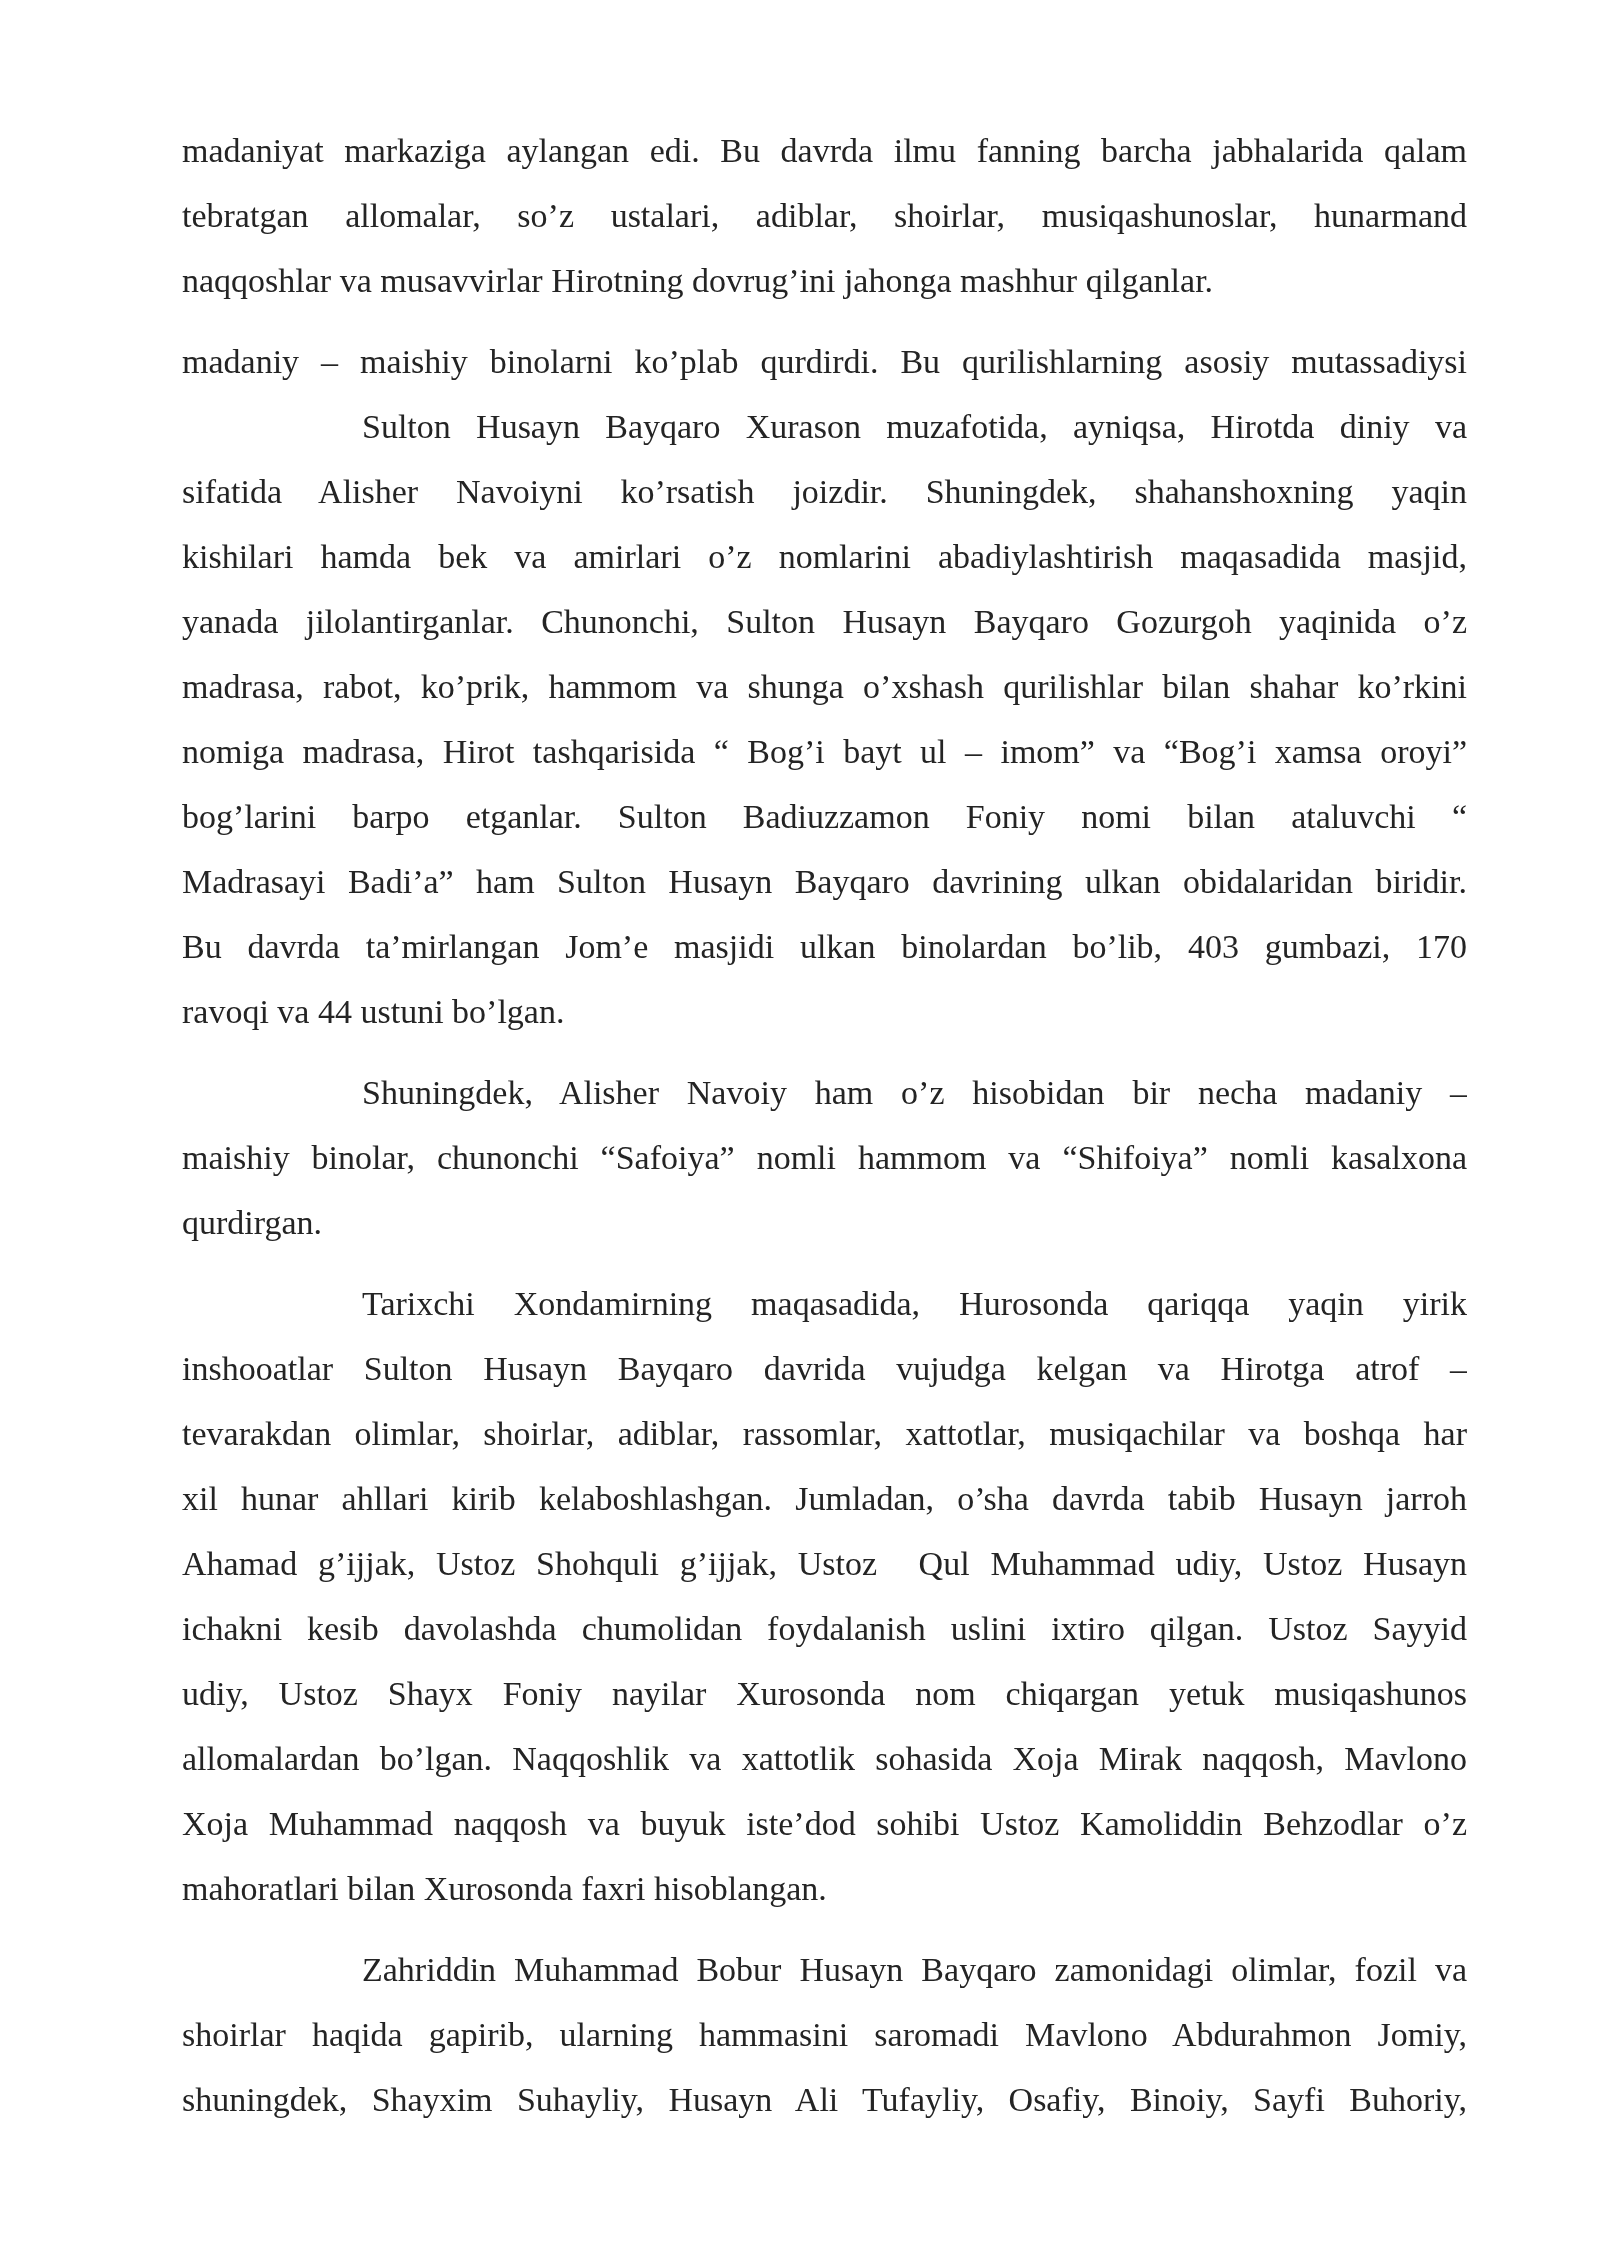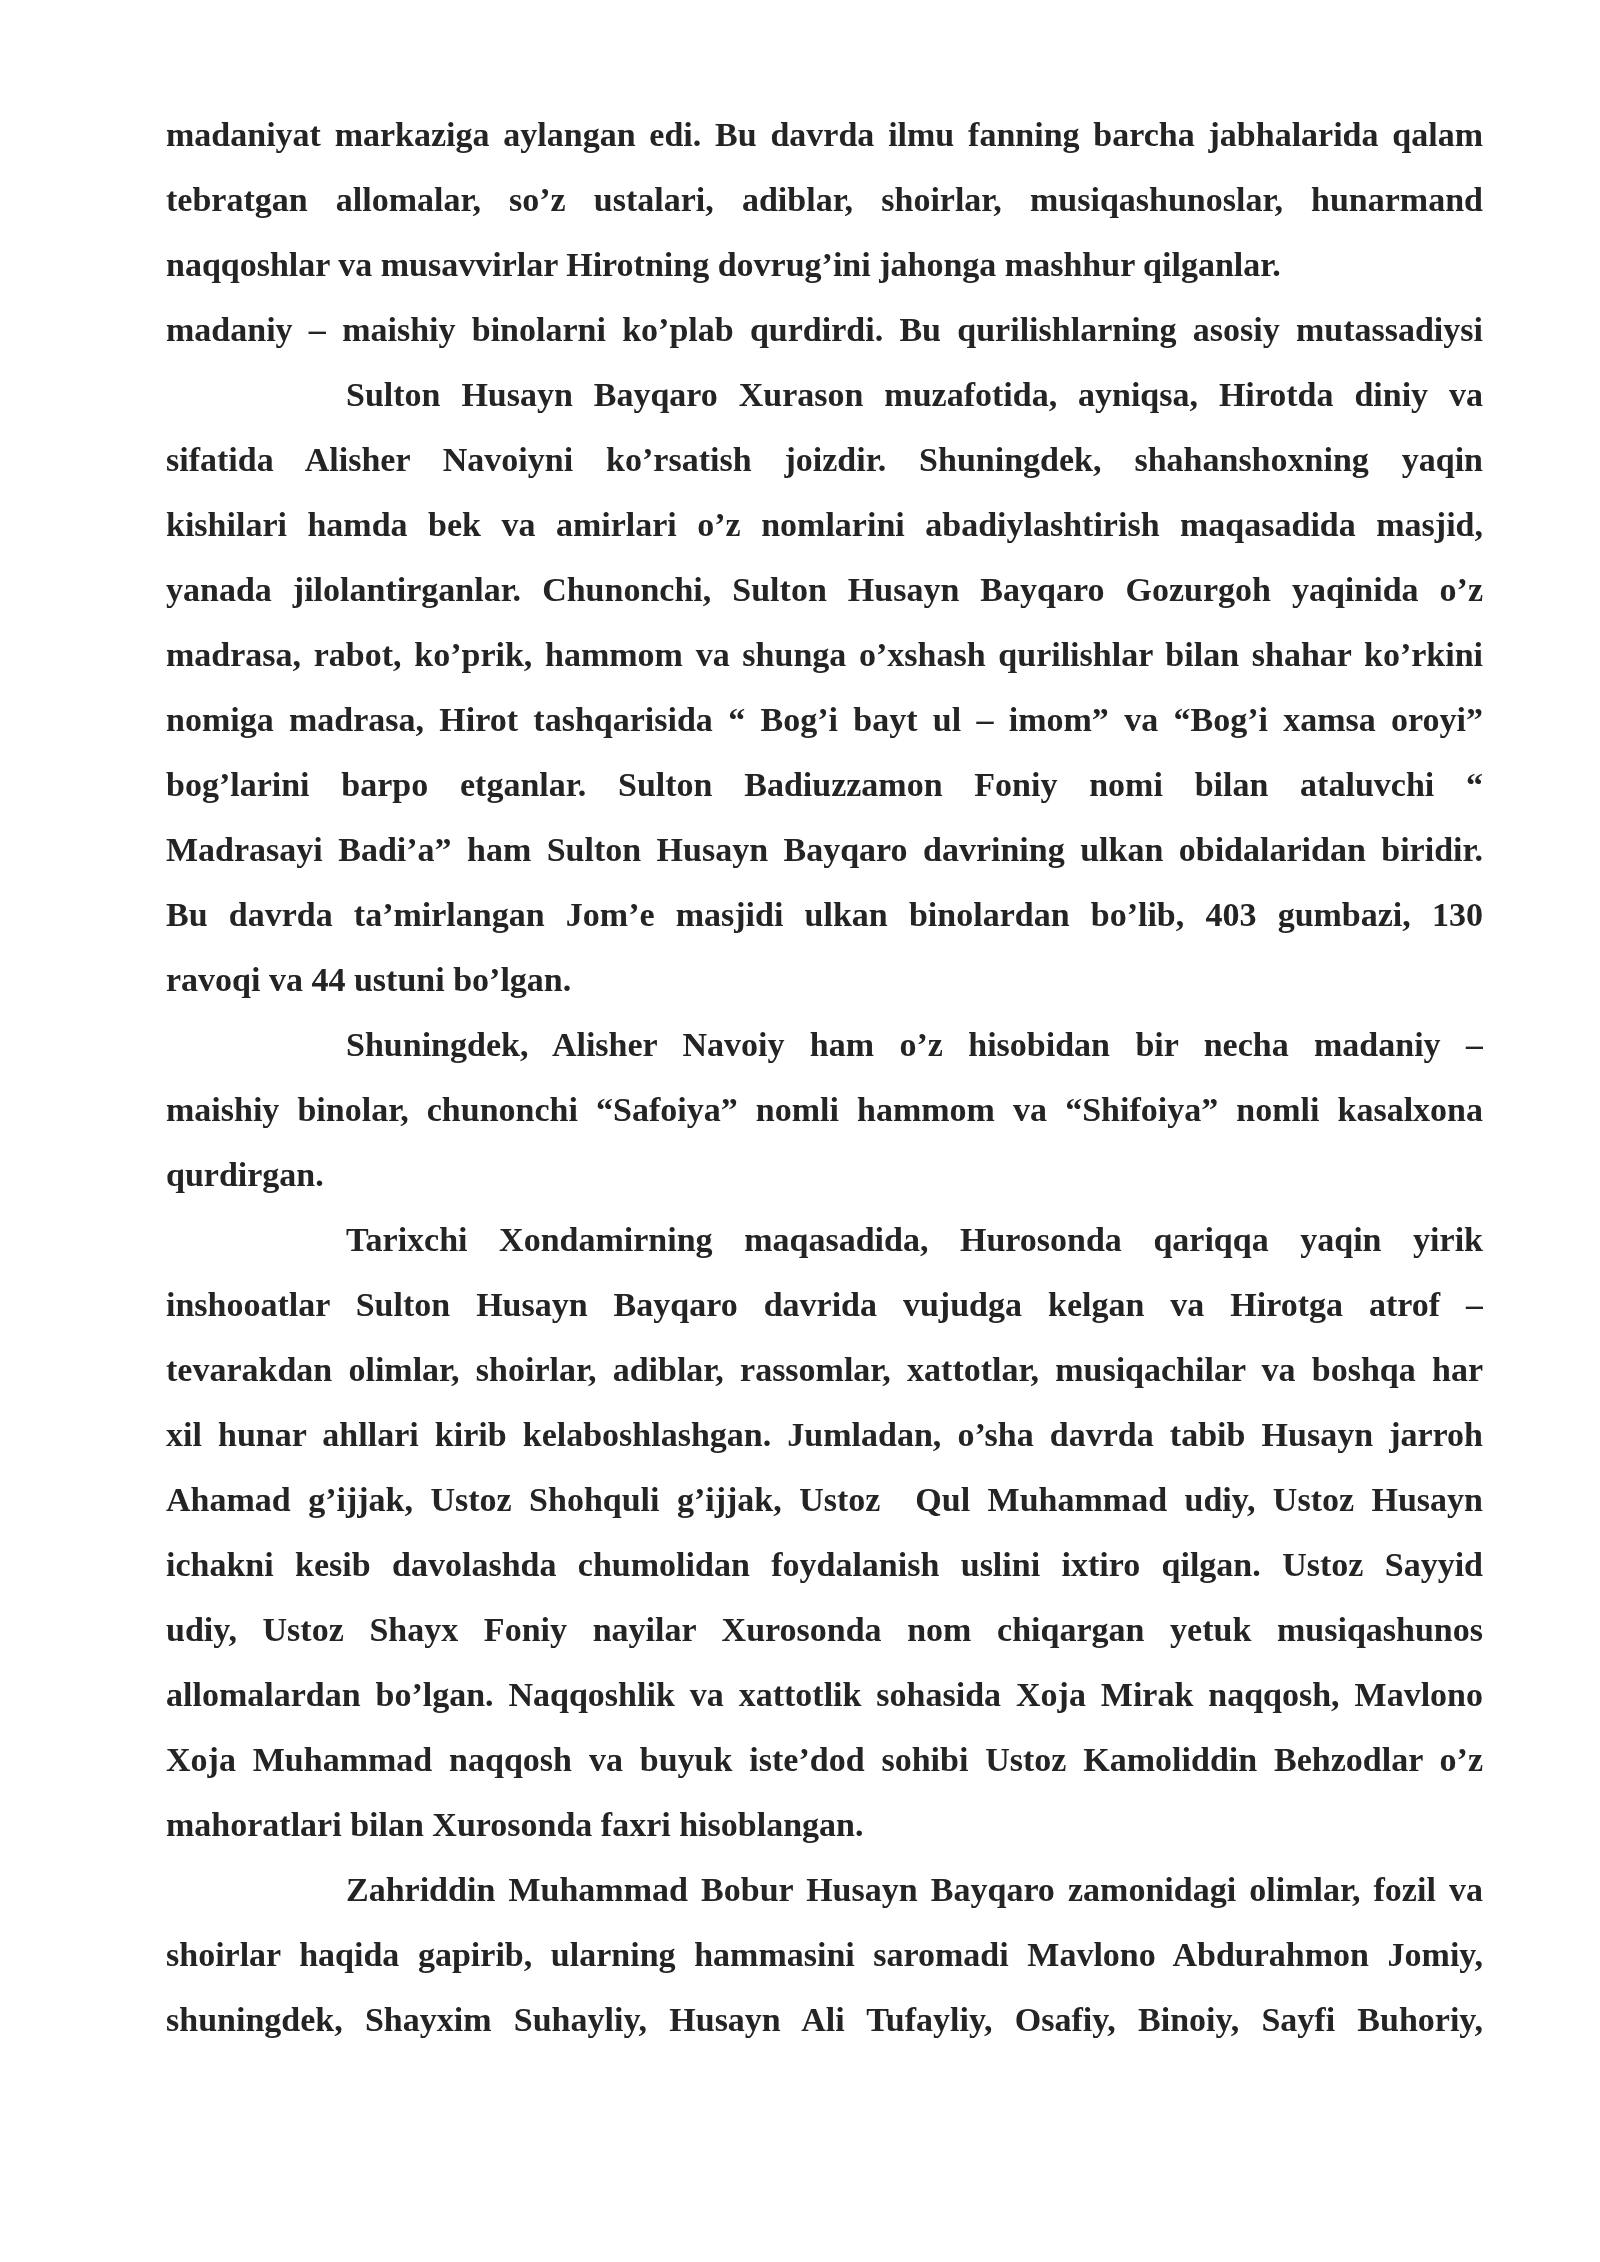--- a/index.html
+++ b/index.html
@@ -19,22 +19,21 @@
     position: absolute;
     inset: 0;
     background: #ffffff;
   }
   .text-block {
     padding: 102px 117px 0 166px;
     font-size: 34px;
     line-height: 65px;
   }
   .paragraph {
-    margin: 0;
-    font-weight: bold;
+    margin: 16px;
   }
   .line {
     text-align: justify;
     text-align-last: justify;
     height: 65px;
     overflow: hidden;
   }
   .line.indent {
     text-indent: 180px;
   }
@@ -55,21 +54,21 @@
       <div class="paragraph">
         <div class="line">madaniy – maishiy binolarni ko’plab qurdirdi. Bu qurilishlarning asosiy mutassadiysi</div>
         <div class="line indent">Sulton Husayn Bayqaro Xurason muzafotida, ayniqsa, Hirotda diniy va</div>
         <div class="line">sifatida Alisher Navoiyni ko’rsatish joizdir. Shuningdek, shahanshoxning yaqin</div>
         <div class="line">kishilari hamda bek va amirlari o’z nomlarini abadiylashtirish maqasadida masjid,</div>
         <div class="line">yanada jilolantirganlar. Chunonchi, Sulton Husayn Bayqaro Gozurgoh yaqinida o’z</div>
         <div class="line">madrasa, rabot, ko’prik, hammom va shunga o’xshash qurilishlar bilan shahar ko’rkini</div>
         <div class="line">nomiga madrasa, Hirot tashqarisida “ Bog’i bayt ul – imom” va “Bog’i xamsa oroyi”</div>
         <div class="line">bog’larini barpo etganlar. Sulton Badiuzzamon Foniy nomi bilan ataluvchi “</div>
         <div class="line">Madrasayi Badi’a” ham Sulton Husayn Bayqaro davrining ulkan obidalaridan biridir.</div>
-        <div class="line">Bu davrda ta’mirlangan Jom’e masjidi ulkan binolardan bo’lib, 403 gumbazi, 130</div>
+        <div class="line">Bu davrda ta’mirlangan Jom’e masjidi ulkan binolardan bo’lib, 403 gumbazi, 170</div>
         <div class="line last">ravoqi va 44 ustuni bo’lgan.</div>
       </div>
       <div class="paragraph">
         <div class="line indent">Shuningdek, Alisher Navoiy ham o’z hisobidan bir necha madaniy –</div>
         <div class="line">maishiy binolar, chunonchi “Safoiya” nomli hammom va “Shifoiya” nomli kasalxona</div>
         <div class="line last">qurdirgan.</div>
       </div>
       <div class="paragraph">
         <div class="line indent">Tarixchi Xondamirning maqasadida, Hurosonda qariqqa yaqin yirik</div>
         <div class="line">inshooatlar Sulton Husayn Bayqaro davrida vujudga kelgan va Hirotga atrof –</div>

